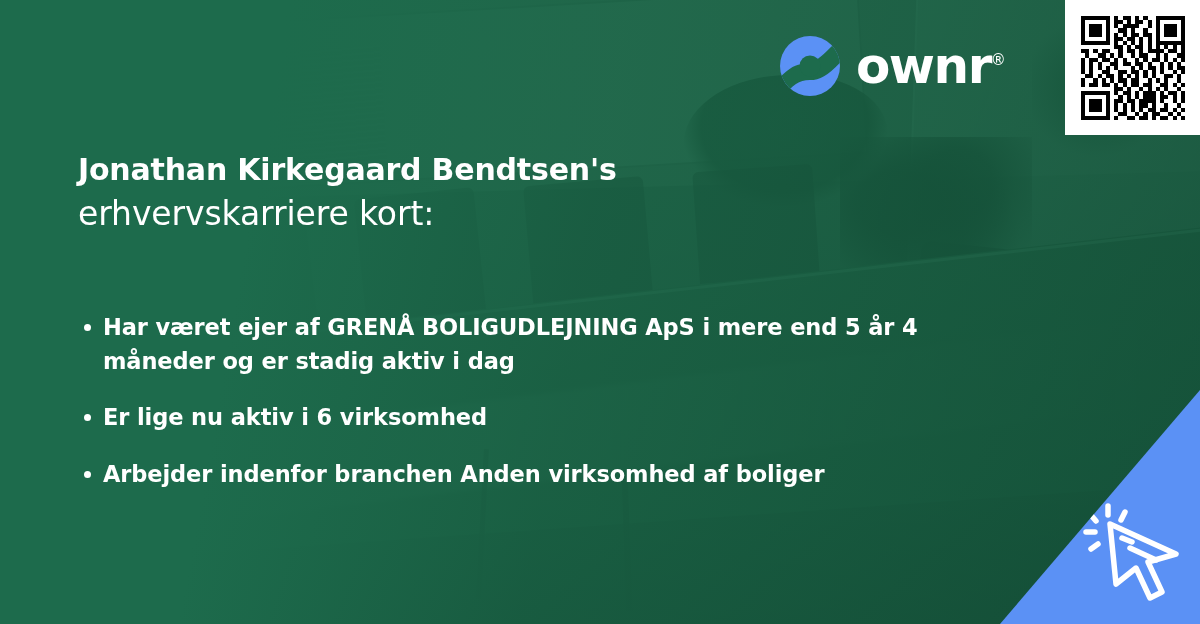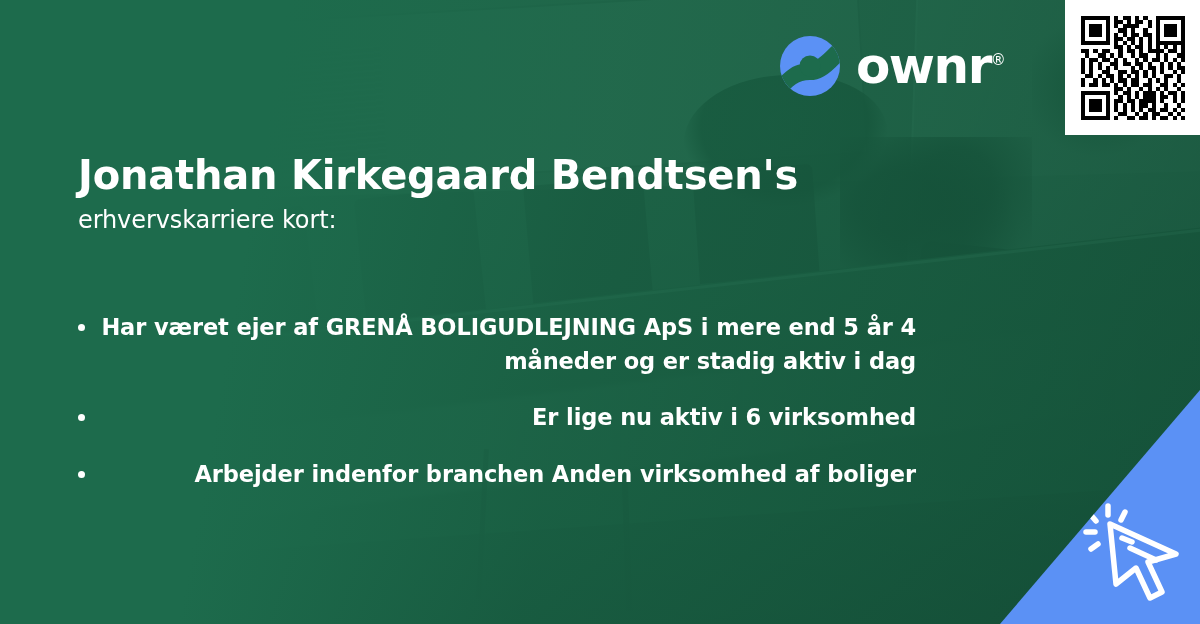--- a/index.html
+++ b/index.html
@@ -163,41 +163,40 @@
   }
   .qr-code { width:104px; height:104px; display:block; }
 
   
   .headline {
     position:absolute; left:78px; top:152px;
     width:820px;
   }
   .headline .l1 {
     color:#ffffff;
-    font-size:40px;
+    font-size:30px;
     font-weight:700;
     line-height:1.18;
     letter-spacing:-.2px;
     white-space:nowrap;
   }
   .headline .l2 {
     color:#ffffff;
-    font-size:24px;
+    font-size:33px;
     font-weight:400;
     line-height:1.3;
     margin-top:6px;
     letter-spacing:-.1px;
   }
 
   
   .facts {
-    position:absolute; left:76px; top:310px;
+    position:absolute; left:82px; top:310px;
     width:840px;
     list-style:none;
-    text-align:right;
   }
   .facts li {
     position:relative;
     color:#ffffff;
     font-size:22.5px;
     font-weight:700;
     line-height:1.52;
     padding-left:21px;
     margin-bottom:22px;
     letter-spacing:-.1px;

